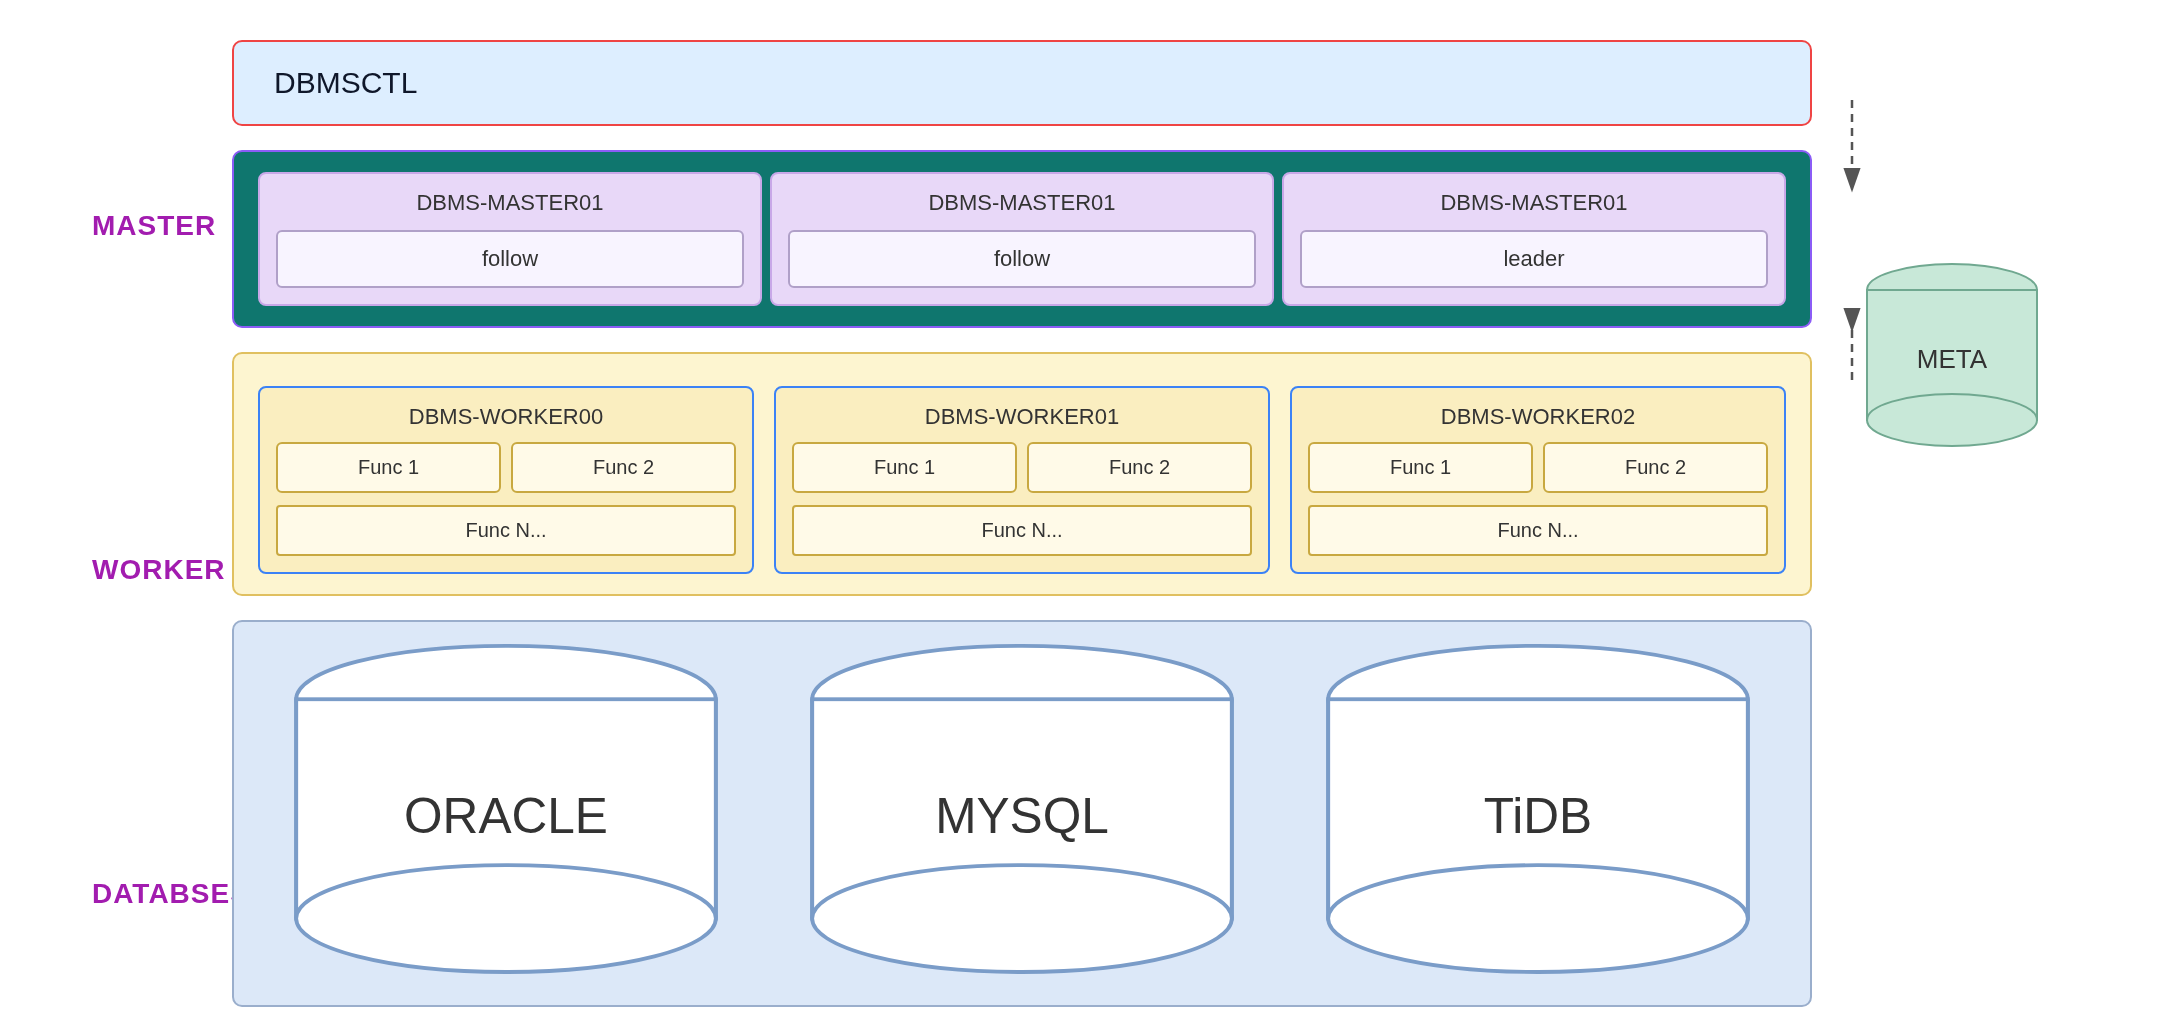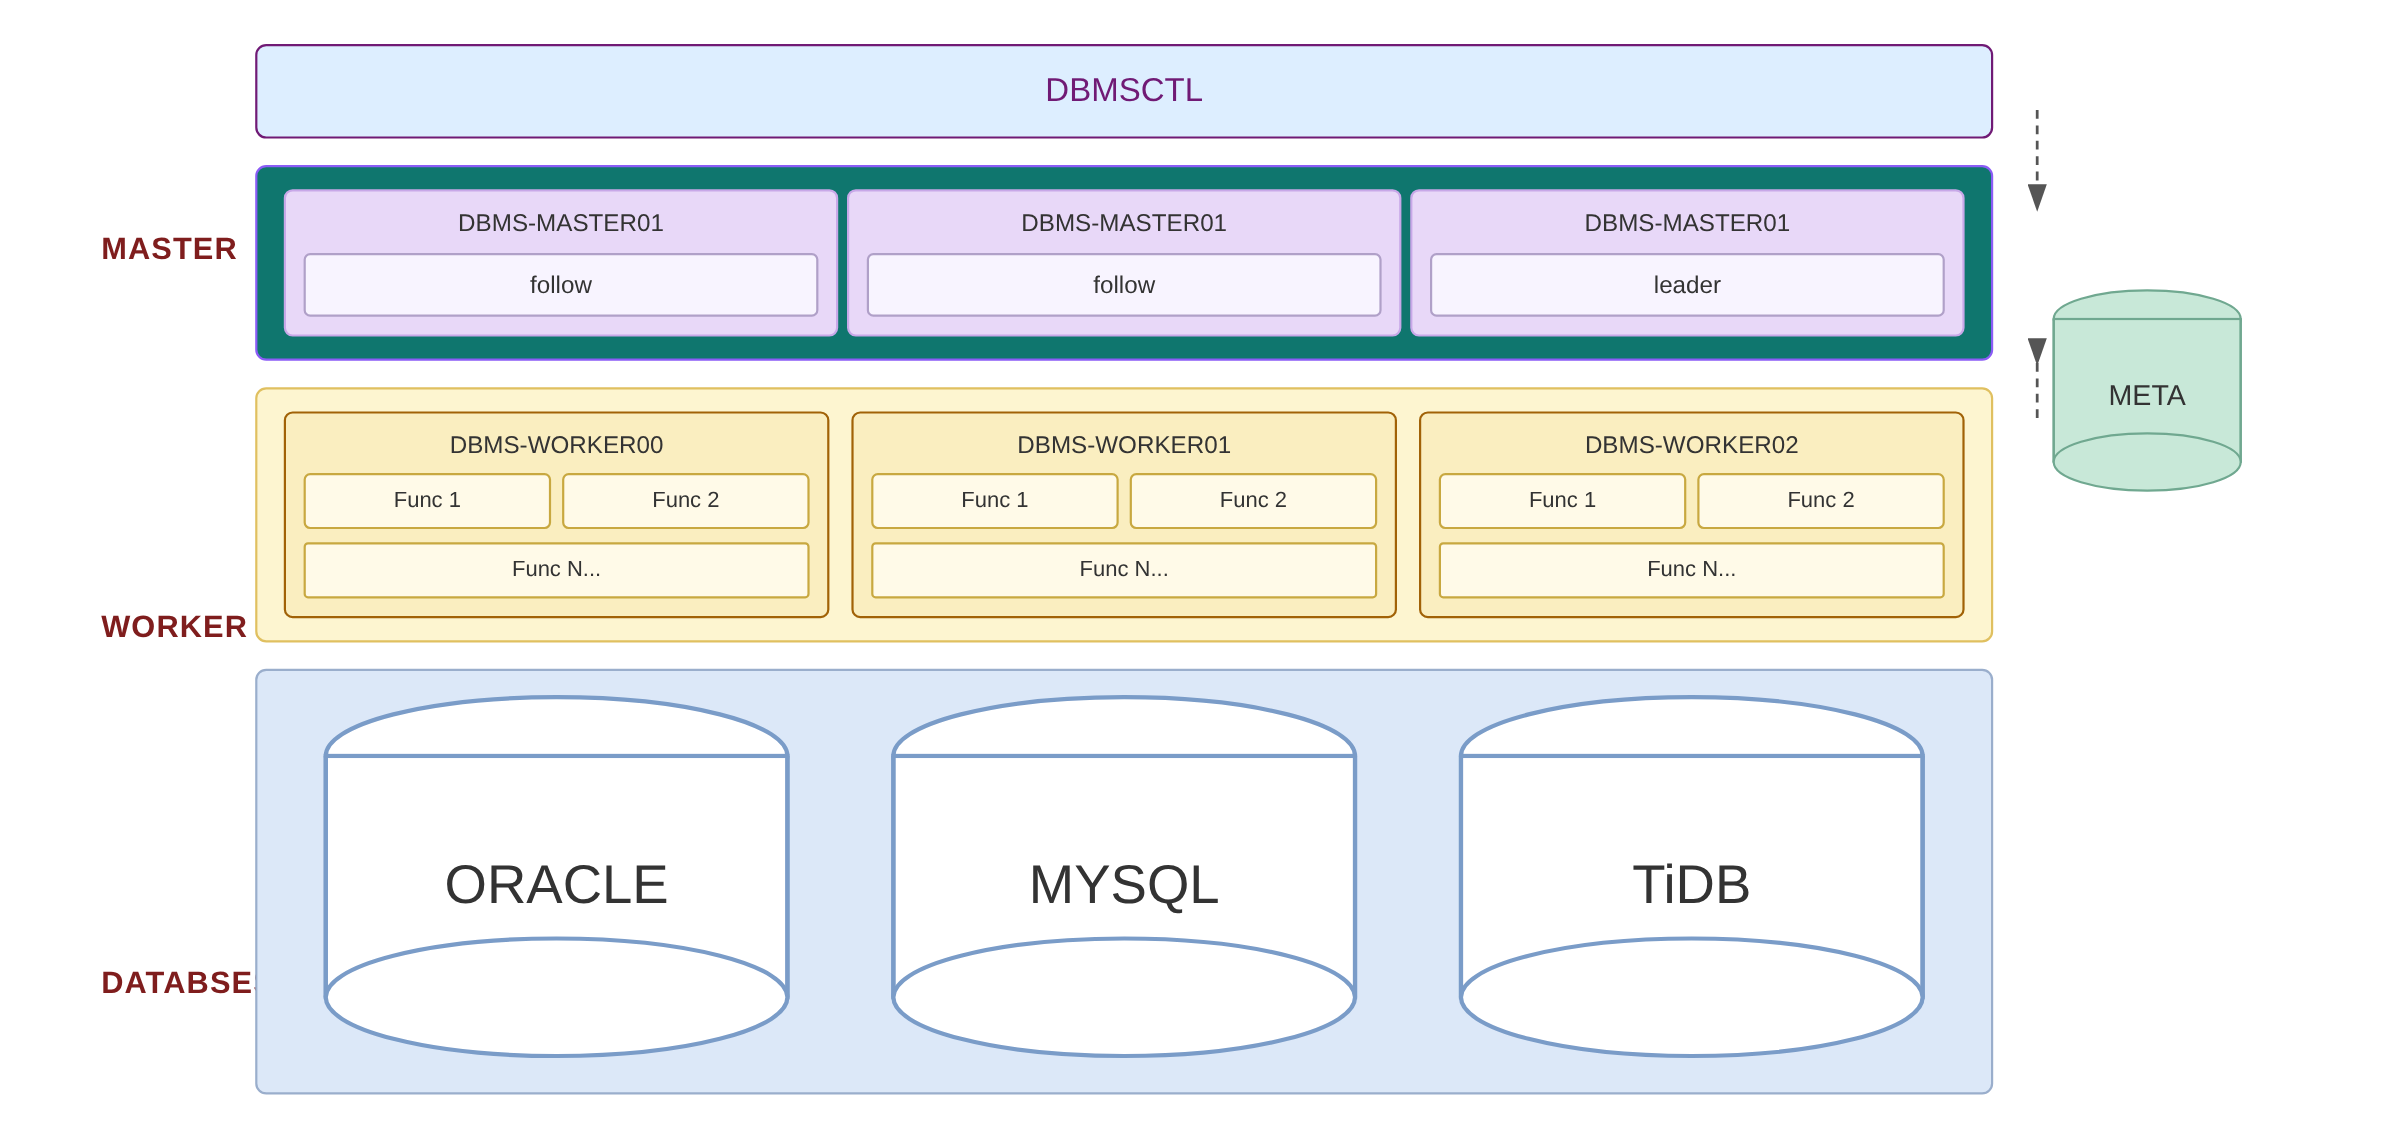--- a/index.html
+++ b/index.html
@@ -24,39 +24,38 @@
       display: flex;
       flex-direction: column;
       justify-content: space-between;
       width: 140px;
       padding-top: 110px;
       height: 870px;
     }
     .row-label {
       font-size: 28px;
       font-weight: 700;
-      color: #7f1d1d;
+      color: #a21caf;
       letter-spacing: 1px;
     }
     .main-content {
       flex: 1;
       display: flex;
       flex-direction: column;
       gap: 24px;
     }
 
     
     .dbmsctl-box {
-      border: 2px solid #701a75;
+      border: 2px solid #ef4444;
       background: #ddeeff;
       border-radius: 10px;
       padding: 24px 40px;
-      text-align: center;
       font-size: 30px;
-      color: #701a75;
+      color: #0f172a;
     }
 
     
     .master-section {
       border: 2px solid #8b5cf6;
       background: #0f766e;
       border-radius: 10px;
       padding: 20px 24px;
       display: flex;
       flex-direction: row;
@@ -94,27 +93,28 @@
       border: 2px solid #e0c060;
       background: #fdf5d0;
       border-radius: 10px;
       padding: 20px 24px;
       display: flex;
       flex-direction: row;
       gap: 20px;
     }
     .worker-node {
       flex: 1;
-      border: 2px solid #a16207;
+      border: 2px solid #3b82f6;
       background: #faeec0;
       border-radius: 8px;
       padding: 16px;
       display: flex;
       flex-direction: column;
       gap: 12px;
+      margin-top: 12px;
     }
     .worker-node-title {
       font-size: 22px;
       color: #333;
       font-weight: 500;
       text-align: center;
     }
     .worker-funcs-row {
       display: flex;
       flex-direction: row;

